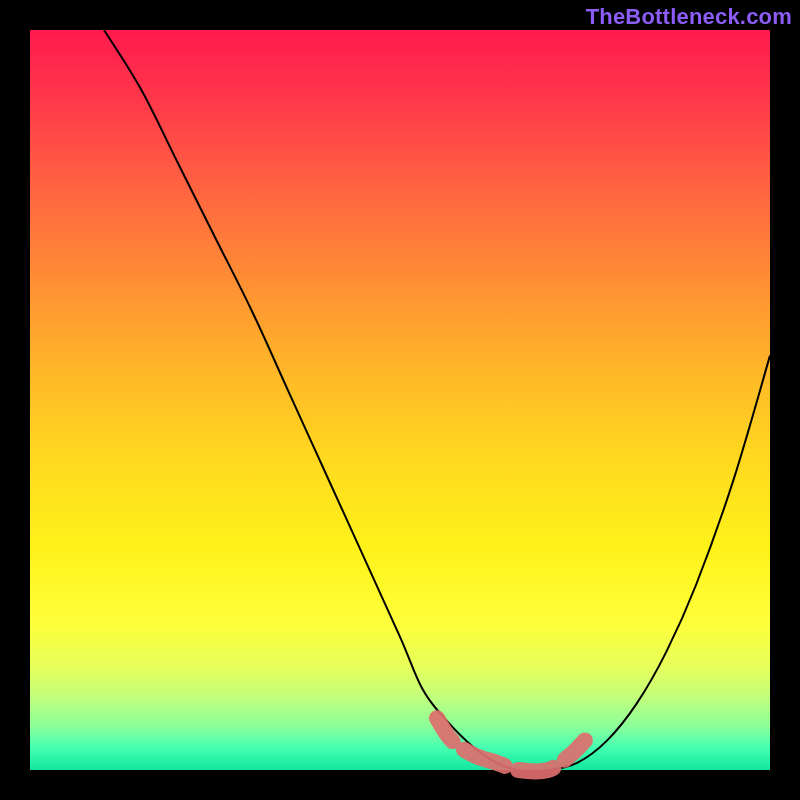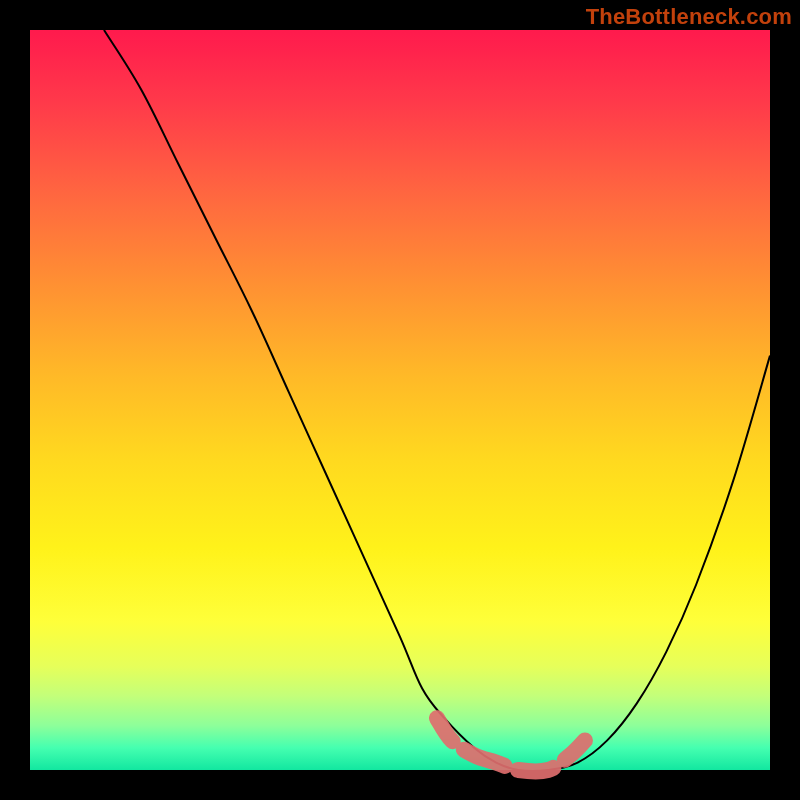--- a/index.html
+++ b/index.html
@@ -40,21 +40,21 @@
       #45ffb0 97%,
       #12e7a0 100%
     );
   }
   .watermark {
     position: absolute;
     top: 4px;
     right: 8px;
     font-size: 22px;
     font-weight: 600;
-    color: #c2410c;
+    color: #8b5cf6;
     letter-spacing: 0.2px;
     user-select: none;
   }
   svg.curve {
     position: absolute;
     inset: 0;
     width: 100%;
     height: 100%;
     overflow: visible;
   }

